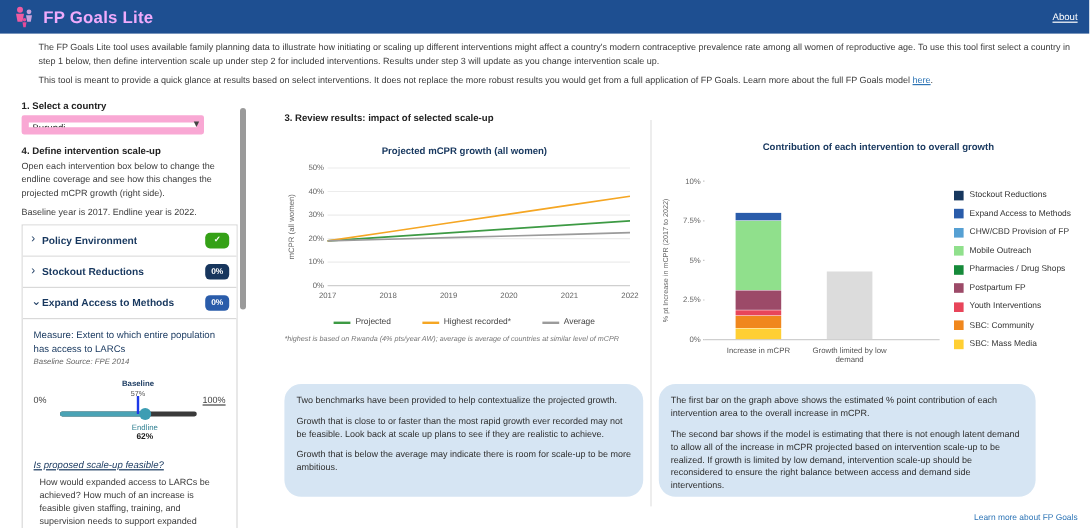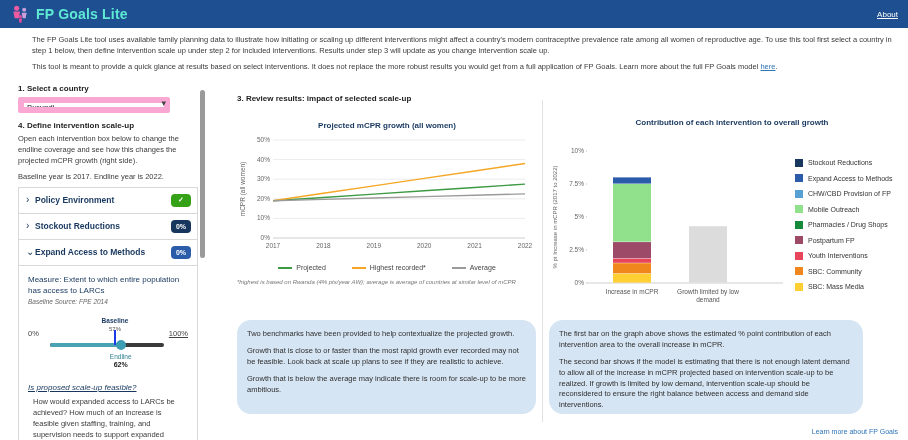--- a/index.html
+++ b/index.html
@@ -4,21 +4,21 @@
 <style>
   * { margin:0; padding:0; box-sizing:border-box; }
   html,body { background:#fff; }
   body { font-family:"Liberation Sans", sans-serif; }
   #app { position:relative; width:908px; height:440px; background:#fff; overflow:hidden; }
 
   
   .header { position:absolute; top:0; left:0; width:908px; height:28px; background:#1e4f91;
             display:flex; align-items:center; padding:0 10px; }
   .logo { width:20px; height:20px; margin-right:6px; flex:0 0 auto; }
-  .app-title { color:#5eead4; font-size:14px; font-weight:bold; letter-spacing:.2px; }
+  .app-title { color:#f0abfc; font-size:14px; font-weight:bold; letter-spacing:.2px; }
   .about-link { margin-left:auto; color:#fff; font-size:8px; text-decoration:underline; cursor:pointer; }
 
   
   .intro { position:absolute; left:32px; top:35px; width:872px; color:#3b3b3b; font-size:7.5px; line-height:1.45; }
   .intro p + p { margin-top:5px; }
   .link { color:#2e75b6; text-decoration:underline; cursor:pointer; }
 
   
   .sidebar { position:absolute; left:18px; top:84px; width:180px; }
   .step-label { font-size:8px; font-weight:bold; color:#222; margin-bottom:3px; }

